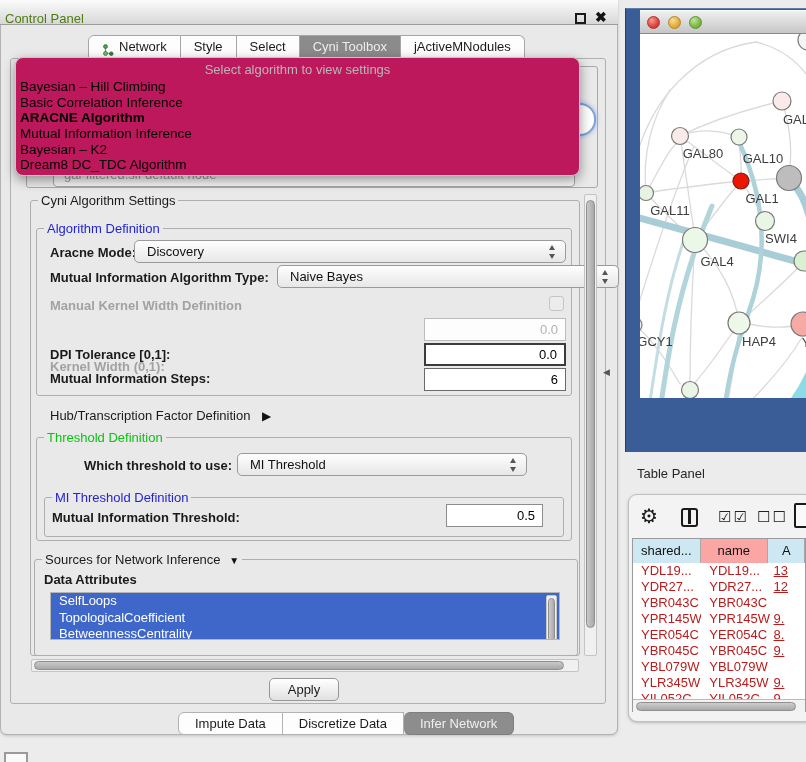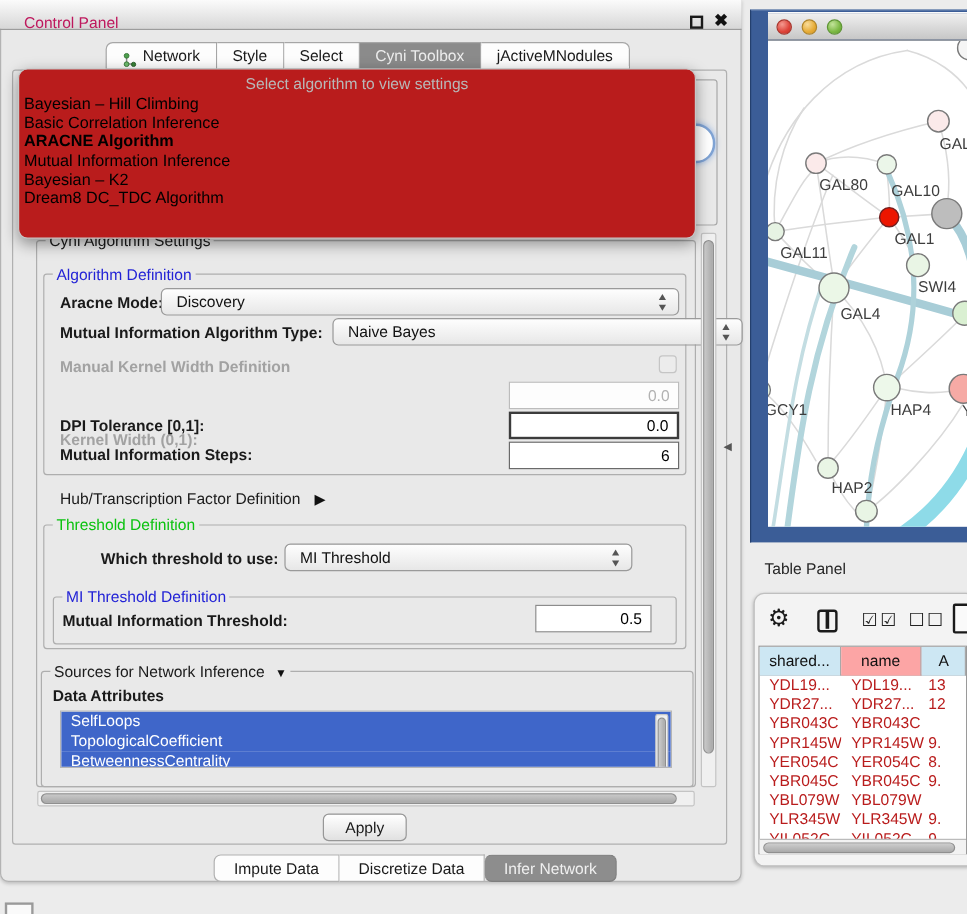--- a/index.html
+++ b/index.html
@@ -9,21 +9,21 @@
   background:#ececec; font-family:"Liberation Sans", sans-serif;
   font-size:13px; color:#1a1a1a;
 }
 .abs { position:absolute; }
 
 
 .cp-window { left:0; top:6; width:618px; height:735px; background:#e9e9e9;
   border:1px solid #b3b3b3; border-radius:0 0 7px 7px; box-shadow:0 1px 3px rgba(0,0,0,.18); }
 .cp-titlebar { left:0; top:6; width:618px; height:25px;
   background:linear-gradient(#fbfbfb,#d7d7d7); border-bottom:1px solid #9c9c9c; }
-.cp-title { left:20px; top:11px; font-size:13px; color:#be185d; }
+.cp-title { left:5px; top:11px; font-size:13px; color:#4d7c0f; }
 .float-btn { right:226px; left:575px; top:13px; width:11px; height:11px; border:2px solid #1a1a1a; background:transparent; }
 .close-btn { left:595px; top:9px; font-size:14px; font-weight:bold; color:#111; }
 .top-artifact { left:123px; top:0; width:1px; height:7px; background:#9a9a9a; }
 
 
 .cp-tabs { left:88px; top:35px; display:flex; }
 .tab { height:23px; line-height:22px; padding:0 13px; background:#fdfdfd;
   border:1px solid #a6a6a6; border-left:none; font-size:13px; color:#1a1a1a;
   display:flex; align-items:center; gap:5px; }
 .tab:first-child { border-left:1px solid #a6a6a6; border-radius:6px 0 0 0; }
@@ -38,21 +38,21 @@
 
 .inference-grp { left:26px; top:66px; width:572px; height:122px;
   border:1px solid #a9a9a9; border-radius:3px; z-index:2; }
 .inference-combo { left:300px; top:103px; width:296px; height:33px; background:#fff;
   border:2px solid #7fa3d4; border-radius:16px; box-shadow:0 0 5px #8fb0e2; z-index:2; }
 .gal-combo { left:53px; top:162px; width:522px; height:25px; background:#f5f5f5;
   border:1px solid #a5a5a5; border-radius:4px; z-index:2; }
 .gal-combo-text { left:10px; top:4px; color:#9a9a9a; font-size:13px; }
 
 
-.algo-popup { left:15px; top:57px; width:565px; height:142px; background:#b91c1c;
+.algo-popup { left:15px; top:57px; width:565px; height:119px; background:#be185d;
   border:1px solid #c6c6c6; border-radius:8px; box-shadow:0 4px 12px rgba(0,0,0,.4); z-index:50; }
 .popup-header { left:0; top:4px; width:100%; text-align:center; color:#b8b8b8; font-size:13px; }
 .popup-list { left:3px; top:21px; width:558px; }
 .popup-item { height:15.7px; line-height:15.7px; font-size:13.5px; padding-left:1px; color:#000;
   white-space:nowrap; }
 .popup-item.bold { font-weight:bold; }
 
 
 .grp { position:absolute; border:1px solid #aeaeae; border-radius:3px; z-index:5; }
 .grp-label { position:absolute; background:#e9e9e9; padding:0 3px; font-size:13px; z-index:6; white-space:nowrap; }
@@ -116,21 +116,21 @@
 
 .net-frame { left:625px; top:8px; width:181px; height:444px; background:#3b5d97;
   border-top:1px solid #5f7cab; border-left:1px solid #24406e; }
 .net-titlebar { left:640px; top:10px; width:166px; height:24px;
   background:linear-gradient(#f0f0f0,#c6c6c6); border-bottom:1px solid #8a8a8a;
   border-top:1px solid #fafafa; }
 .light { position:absolute; top:5px; width:13px; height:13px; border-radius:50%; }
 .light-red { left:7px; background:radial-gradient(circle at 35% 30%, #f49a90, #dd4238 60%, #c23229); border:1px solid #a8352c; }
 .light-yellow { left:28px; background:radial-gradient(circle at 35% 30%, #f8dc9a, #e6ab35 60%, #cf9328); border:1px solid #b08427; }
 .light-green { left:49px; background:radial-gradient(circle at 35% 30%, #c2e39a, #7bb843 60%, #639c32); border:1px solid #5d9433; }
-.net-canvas { left:640px; top:34px; width:166px; height:405px; background:#fff; overflow:hidden; }
+.net-canvas { left:640px; top:34px; width:166px; height:364px; background:#fff; overflow:hidden; }
 .net-canvas svg { position:absolute; left:0; top:0; }
 .node-label { font-family:"Liberation Sans",sans-serif; font-size:13px; fill:#3d3d3d; }
 
 
 .tp-title { left:637px; top:466px; font-size:13px; color:#262626; }
 .tp-panel { left:628px; top:494px; width:186px; height:228px; background:#f3f3f3;
   border:1px solid #bfbfbf; border-radius:9px; box-shadow:0 1px 3px rgba(0,0,0,.22); }
 .gear-icon { left:640px; top:504px; font-size:20px; color:#1a1a1a; line-height:24px; }
 .col-icon { left:681px; top:508px; width:17px; height:19px; border:2.5px solid #1a1a1a; border-radius:3px; }
 .col-icon:after { content:""; position:absolute; left:5px; top:0; width:2.5px; height:14px; background:#1a1a1a; }
@@ -143,21 +143,21 @@
 .th { height:24px; line-height:23px; text-align:center; font-size:13px; color:#111;
   border-right:1px solid #a8a8a8; background:#fca5a5; overflow:hidden; white-space:nowrap; }
 .th.hl { background:#cde7f3; }
 .th:nth-child(1) { width:77px; }
 .th:nth-child(2) { width:77px; }
 .th:nth-child(3) { width:40px; text-align:left; padding-left:14px; }
 .tr { display:flex; height:16px; line-height:16px; }
 .td { font-size:13px; color:#b91c1c; overflow:hidden; white-space:nowrap; }
 .td:nth-child(1) { width:77px; padding-left:8px; }
 .td:nth-child(2) { width:77px; padding-left:8px; }
-.td:nth-child(3) { width:40px; padding-left:4px; }
+.td:nth-child(3) { width:40px; padding-left:4px;text-decoration:underline; }
 .tp-hsb { left:633px; top:699px; width:172px; height:13px; background:#f2f2f2;
   border-top:1px solid #bbb; z-index:4; }
 .tp-hsb-thumb { left:3px; top:2px; width:160px; height:9px;
   background:linear-gradient(#cdcdcd,#a9a9a9); border:1px solid #8f8f8f; border-radius:5px; }
 .mini-icon { left:4px; top:752px; width:24px; height:14px; border:2px solid #9a9a9a; background:#fafafa; }
 </style>
 </head>
 <body>
 
 <div class="screen">

